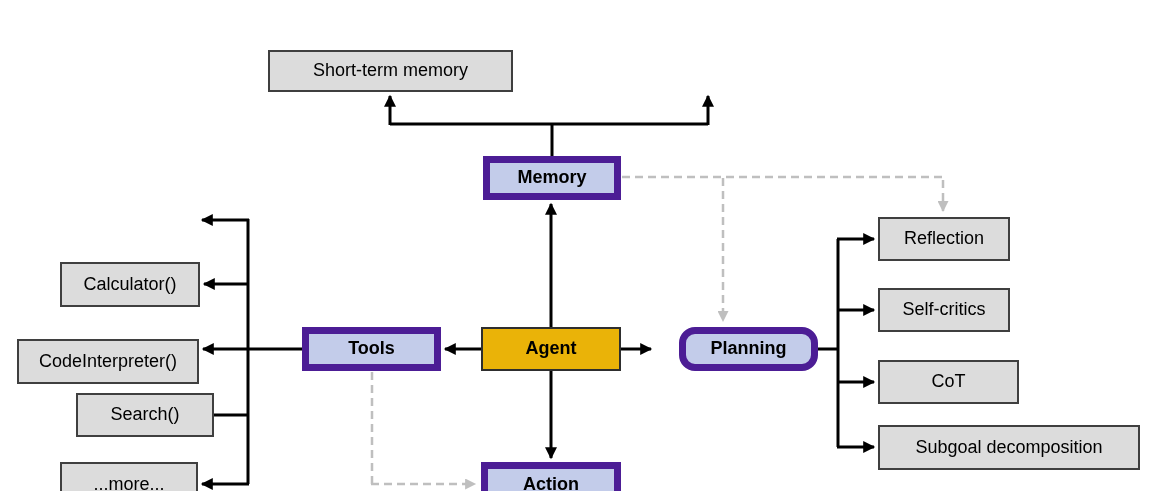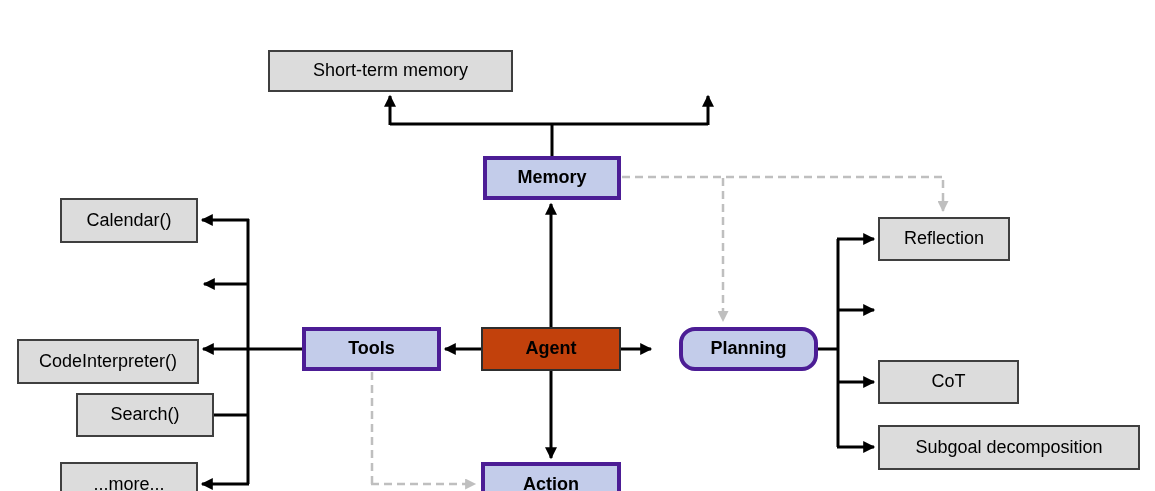--- a/index.html
+++ b/index.html
@@ -35,26 +35,26 @@
     white-space: nowrap;
   }
   .node.gray {
     background: #dcdcdc;
     border: 2px solid #3f3f3f;
     font-size: 18px;
     font-weight: 400;
   }
   .node.blue {
     background: #c3ccea;
-    border: 4px solid #4c1d95;
+    border: 7px solid #4c1d95;
     font-size: 18px;
     font-weight: 700;
   }
   .node.pink {
-    background: #c2410c;
+    background: #eab308;
     border: 2px solid #2e2e2e;
     font-size: 18px;
     font-weight: 700;
   }
   .solid-line {
     stroke: #000000;
     stroke-width: 3;
     fill: none;
   }
   .dashed-line {
@@ -115,22 +115,23 @@
   </svg>
 
   <div class="node gray" style="left:268px; top:16px; width:245px; height:42px;">Short-term memory</div>
 
   <div class="node blue" style="left:483px; top:122px; width:138px; height:44px;">Memory</div>
   <div class="node blue" style="left:302px; top:293px; width:139px; height:44px;text-align:center;">Tools</div>
   <div class="node pink" style="left:481px; top:293px; width:140px; height:44px;">Agent</div>
   <div class="node blue" style="left:679px; top:293px; width:139px; height:44px;border-radius:16px;">Planning</div>
   <div class="node blue" style="left:481px; top:428px; width:140px; height:45px;">Action</div>
 
-  <div class="node gray" style="left:60px; top:164px; width:138px; height:45px;">Calendar()</div>
+  <div class="node gray" style="left:60px; top:228px; width:140px; height:45px;">Calculator()</div>
   <div class="node gray" style="left:17px; top:305px; width:182px; height:45px;">CodeInterpreter()</div>
   <div class="node gray" style="left:76px; top:359px; width:138px; height:44px;">Search()</div>
   <div class="node gray" style="left:878px; top:183px; width:132px; height:44px;">Reflection</div>
 
   <div class="node gray" style="left:60px; top:428px; width:138px; height:45px;">...more...</div>
+  <div class="node gray" style="left:878px; top:254px; width:132px; height:44px;">Self-critics</div>
   <div class="node gray" style="left:878px; top:326px; width:141px; height:44px;">CoT</div>
   <div class="node gray" style="left:878px; top:391px; width:262px; height:45px;">Subgoal decomposition</div>
 
 </div>
 
 </body></html>

